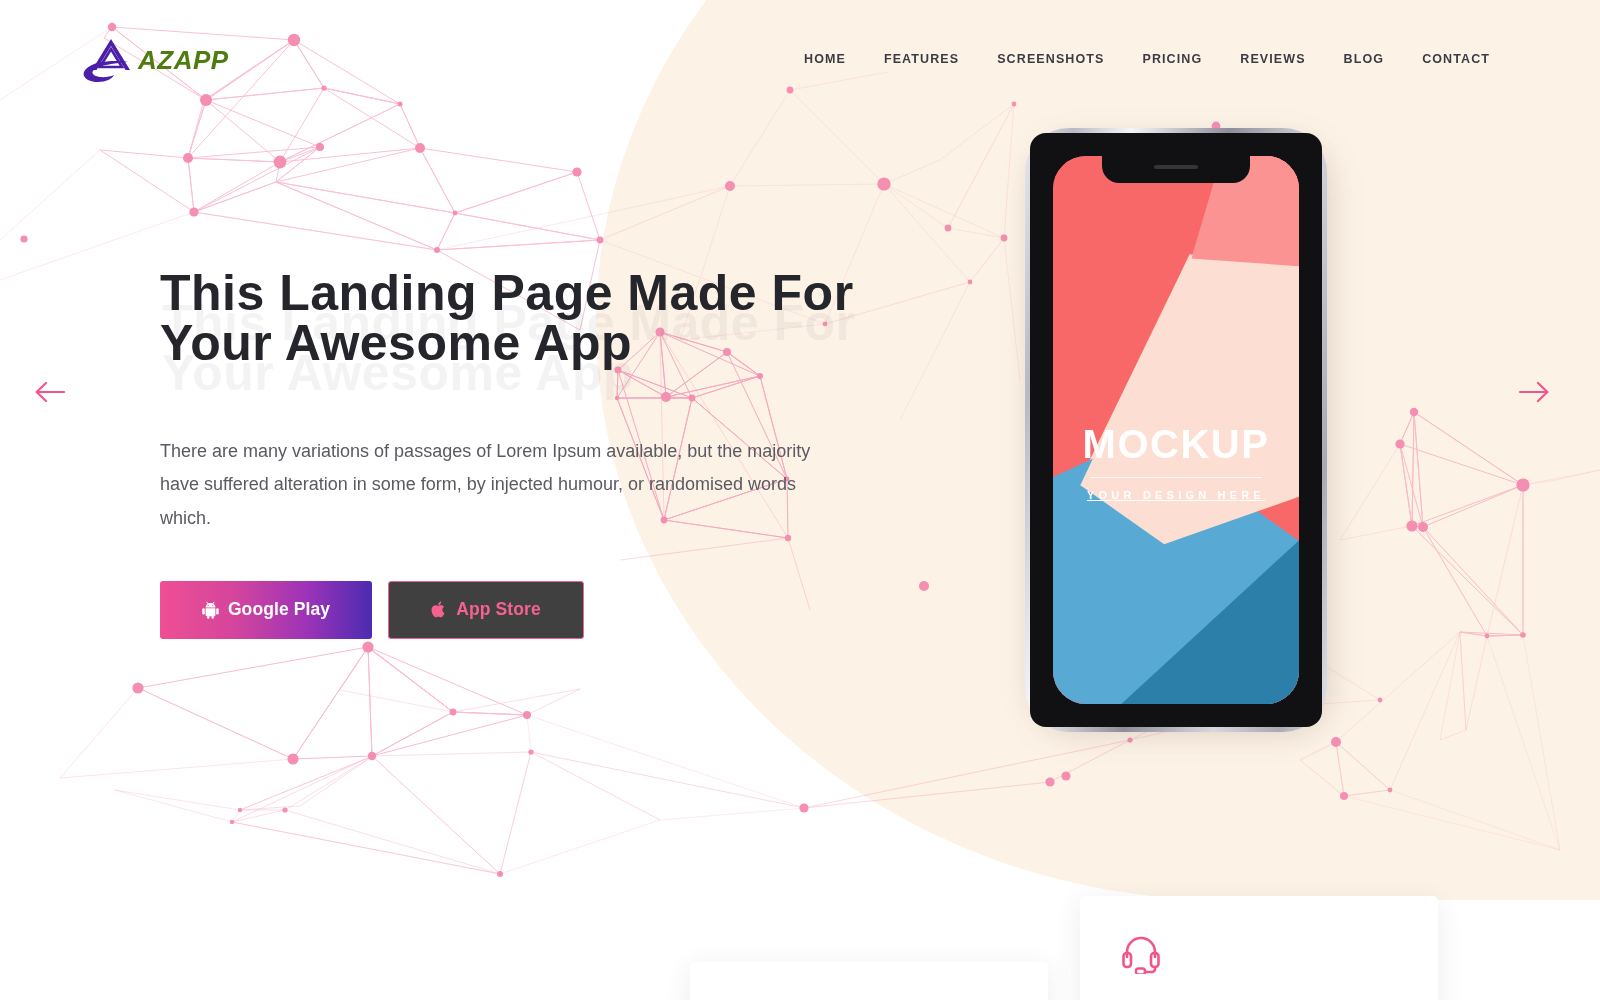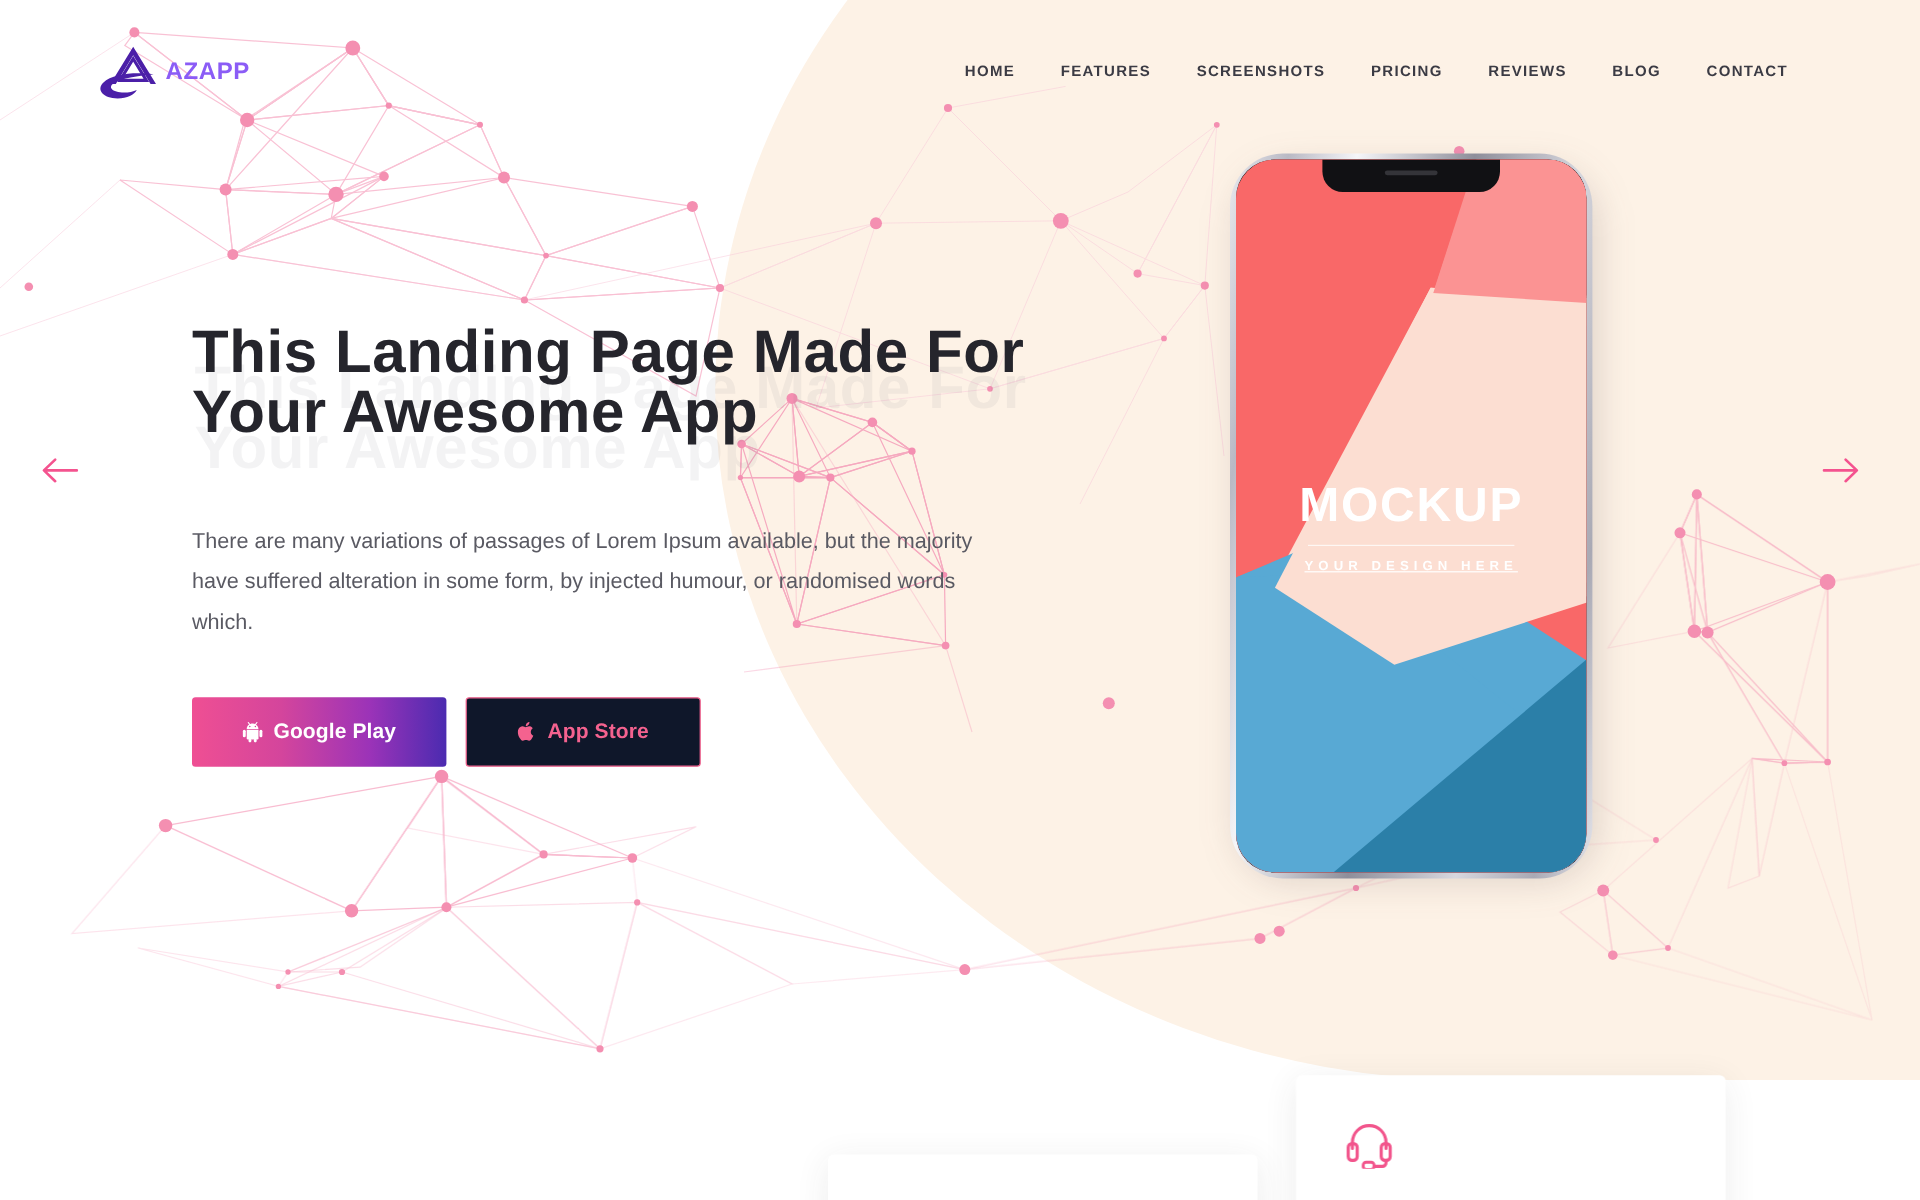--- a/index.html
+++ b/index.html
@@ -74,26 +74,27 @@
     position: absolute;
     left: 80px;
     top: 36px;
     display: flex;
     align-items: center;
     gap: 0px;
     cursor: pointer;
   }
   .logo-mark { width: 62px; height: 48px; display: block; }
   .logo-text {
-    font-size: 20px;
+    font-size: 26px;
     font-weight: 700;
     letter-spacing: 0.5px;
-    color: #8b5cf6;
+    color: #4d7c0f;
     margin-left: -4px;
     line-height: 1;
+    font-style: italic;
   }
 
   .nav {
     position: absolute;
     right: 110px;
     top: 52px;
     display: flex;
     gap: 38px;
     align-items: center;
   }
@@ -174,21 +175,21 @@
   }
   .btn-play {
     min-width: 212px;
     color: #ffffff;
     background: linear-gradient(to right, #ef4f93 0%, #d4459c 35%, #9b33b8 70%, #4b2bb0 100%);
     border: none;
   }
   .btn-store {
     min-width: 196px;
     color: #f4628f;
-    background: #0f172a;
+    background: #404040;
     border: 1.6px solid #f4628f;
   }
   .btn svg { display: block; flex: 0 0 auto; }
 
   
   .arrow {
     position: absolute;
     top: 372px;
     width: 44px;
     height: 40px;
@@ -220,23 +221,23 @@
     left: 0; top: 0;
     width: 302px;
     height: 604px;
     border-radius: 44px;
     background: linear-gradient(100deg,#e9e9ee 0%,#b9b9c4 12%,#f5f5f8 26%,#8e8e9a 50%,#d7d7de 72%,#a9a9b4 88%,#e4e4ea 100%);
     padding: 5px;
   }
   .phone-bezel {
     width: 100%;
     height: 100%;
-    border-radius: 32px;
+    border-radius: 16px;
     background: #111114;
-    padding: 0;
+    padding: 23px;
     position: relative;
   }
   .phone-screen {
     width: 100%;
     height: 100%;
     border-radius: 33px;
     overflow: hidden;
     position: relative;
     background: #f96868;
   }

